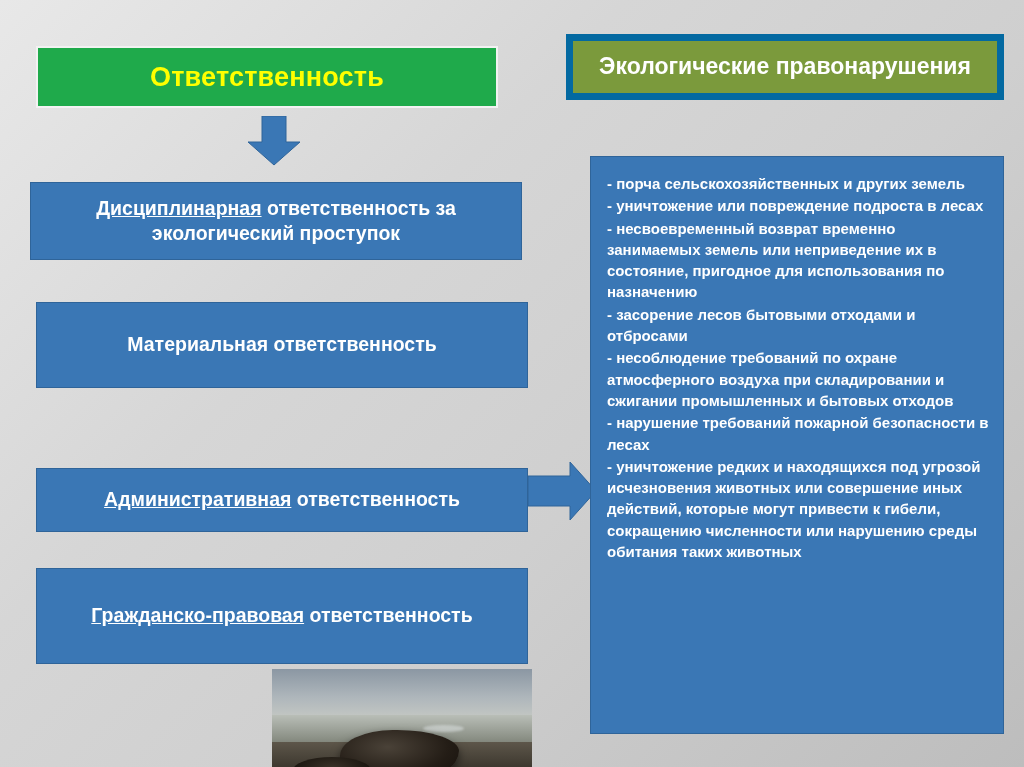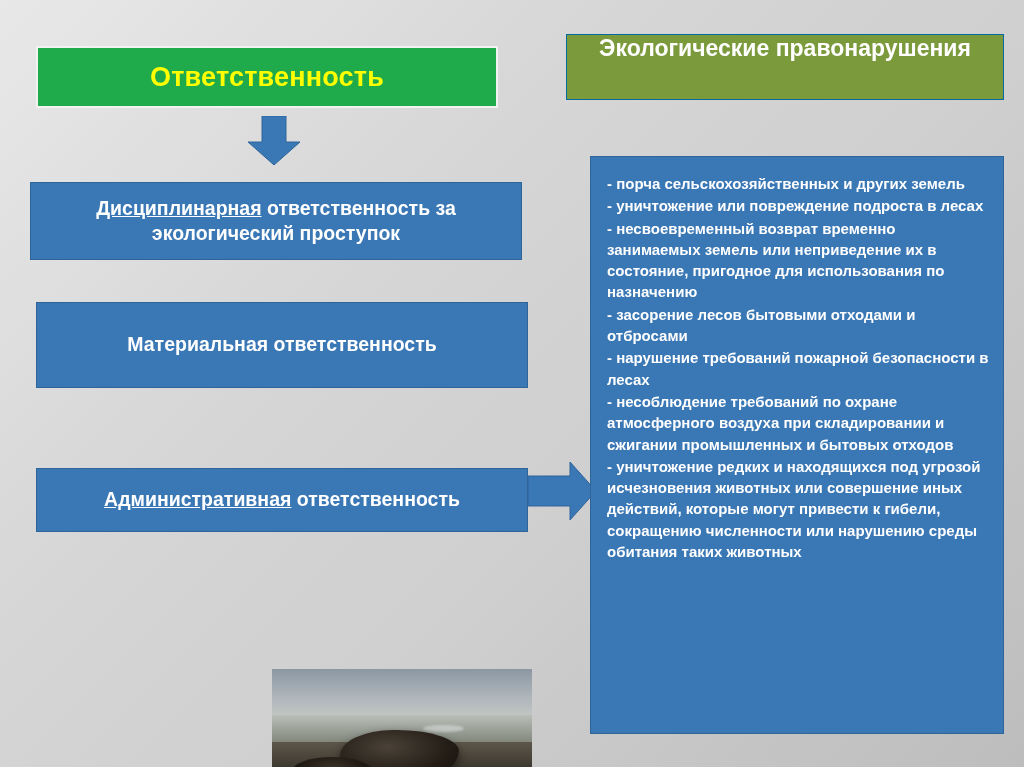--- a/index.html
+++ b/index.html
@@ -139,24 +139,24 @@
     height: 740px;
   }
 
   .title-olive {
     position: absolute;
     left: 0;
     top: 4px;
     width: 438px;
     height: 66px;
     background: #7b9a3c;
-    border: 1px solid #0369a1;
+    border: 7px solid #0369a1;
     box-sizing: border-box;
     display: flex;
-    align-items: flex-start;
+    align-items: center;
     justify-content: center;
   }
   .title-olive span {
     color: #ffffff;
     font-size: 23px;
     font-weight: bold;
     text-align: center;
     line-height: 1.2;
   }
 
@@ -214,20 +214,25 @@
         <u></u><span>Материальная ответственность</span>
       </span>
     </div>
 
     <div class="blue-box" id="box-admin">
       <span>
         <u>Административная</u><span> ответственность</span>
       </span>
     </div>
 
+    <div class="blue-box" id="box-civil">
+      <span>
+        <u>Гражданско-правовая</u><span> ответственность</span>
+      </span>
+    </div>
   </div>
 
   <div class="photo">
     <div class="sky"></div>
     <div class="water"></div>
     <div class="shore"></div>
     <div class="glint"></div>
     <div class="blob"></div>
     <div class="blob2"></div>
   </div>
@@ -239,19 +244,19 @@
   <div class="right-col">
     <div class="title-olive">
       <span>Экологические правонарушения</span>
     </div>
 
     <div class="violations-panel">
       <p class="vitem">- порча сельскохозяйственных и других земель</p>
       <p class="vitem">- уничтожение или повреждение подроста в лесах</p>
       <p class="vitem">- несвоевременный возврат временно занимаемых земель или неприведение их в состояние, пригодное для использования по назначению</p>
       <p class="vitem">- засорение лесов бытовыми отходами и отбросами</p>
+      <p class="vitem">- несоблюдение требований по охране атмосферного воздуха при складировании и сжигании промышленных и бытовых отходов</p>
       <p class="vitem">- нарушение требований пожарной безопасности в лесах</p>
-      <p class="vitem">- несоблюдение требований по охране атмосферного воздуха при складировании и сжигании промышленных и бытовых отходов</p>
       <p class="vitem">- уничтожение редких и находящихся под угрозой исчезновения животных или совершение иных действий, которые могут привести к гибели, сокращению численности или нарушению среды обитания таких животных</p>
     </div>
   </div>
 
 </div>
 
 </body></html>

